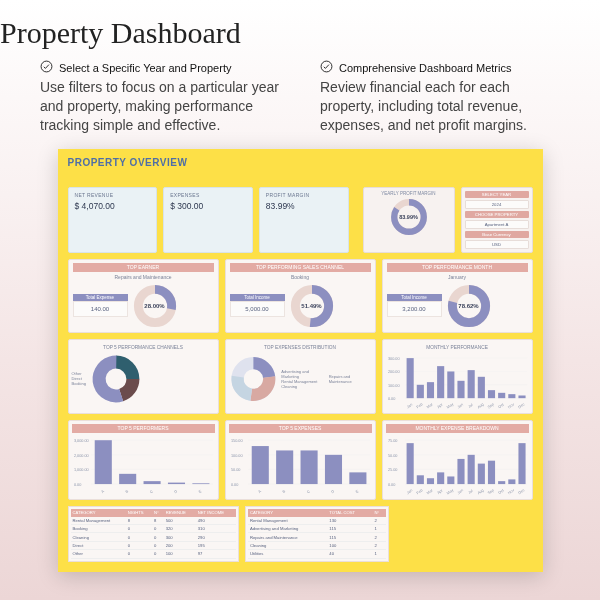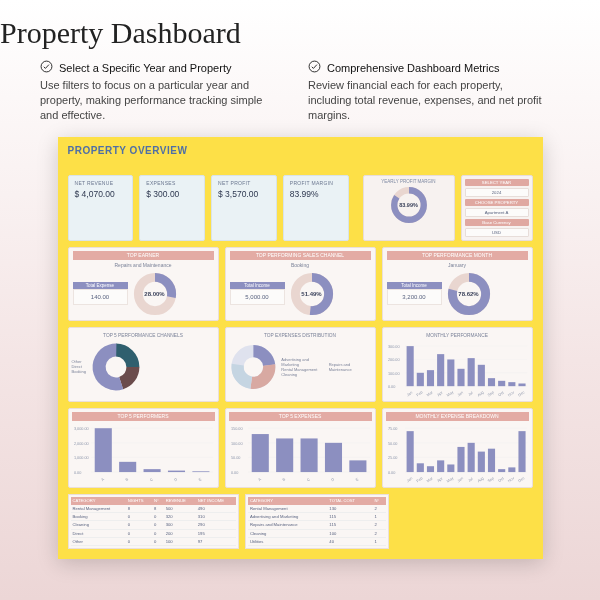--- a/index.html
+++ b/index.html
@@ -11,32 +11,32 @@
   }
   .page-title {
     text-align: left;
     font-family: Georgia, "Times New Roman", serif;
     font-size: 30px;
     font-weight: 500;
     padding: 16px 0 10px;
   }
   .features {
     display: flex;
-    justify-content: flex-start;
+    justify-content: space-between;
     gap: 28px;
     padding: 0 40px 14px;
   }
   .feature { width: 240px; }
   .feature-head {
     display: flex; align-items: center; gap: 6px;
     font-size: 11px; font-weight: 500; color: #111;
     margin-bottom: 3px;
   }
   .feature-head svg { width: 13px; height: 13px; }
-  .feature-body { font-size: 11px; color: #444; line-height: 1.35; }
+  .feature-body { font-size: 14px; color: #444; line-height: 1.35; }
 
   .dash-wrap {
     width: 485px;
     margin: 0 auto;
     background: #fde047;
     box-shadow: 0 4px 20px rgba(0,0,0,.18);
     padding: 8px 10px 10px;
     font-size: 6px;
     color: #50566b;
   }
@@ -130,24 +130,20 @@
 
   <div class="top-row">
     <div style="flex:1;display:flex;gap:6px;">
       <div class="kpi-card">
         <div class="lbl">NET REVENUE</div>
         <div class="val">$ 4,070.00</div>
       </div>
       <div class="kpi-card">
         <div class="lbl">EXPENSES</div>
         <div class="val">$ 300.00</div>
-      </div>
-      <div class="kpi-card">
-        <div class="lbl">NET PROFIT</div>
-        <div class="val">$ 3,570.00</div>
       </div>
       <div class="kpi-card">
         <div class="lbl">PROFIT MARGIN</div>
         <div class="val">83.99%</div>
       </div>
     </div>
     <div class="top-right">
       <div class="gauge-box">
         <div class="hdr">YEARLY PROFIT MARGIN</div>
         <div class="donut-wrap" style="width:38px;height:38px;margin:0 auto;">

